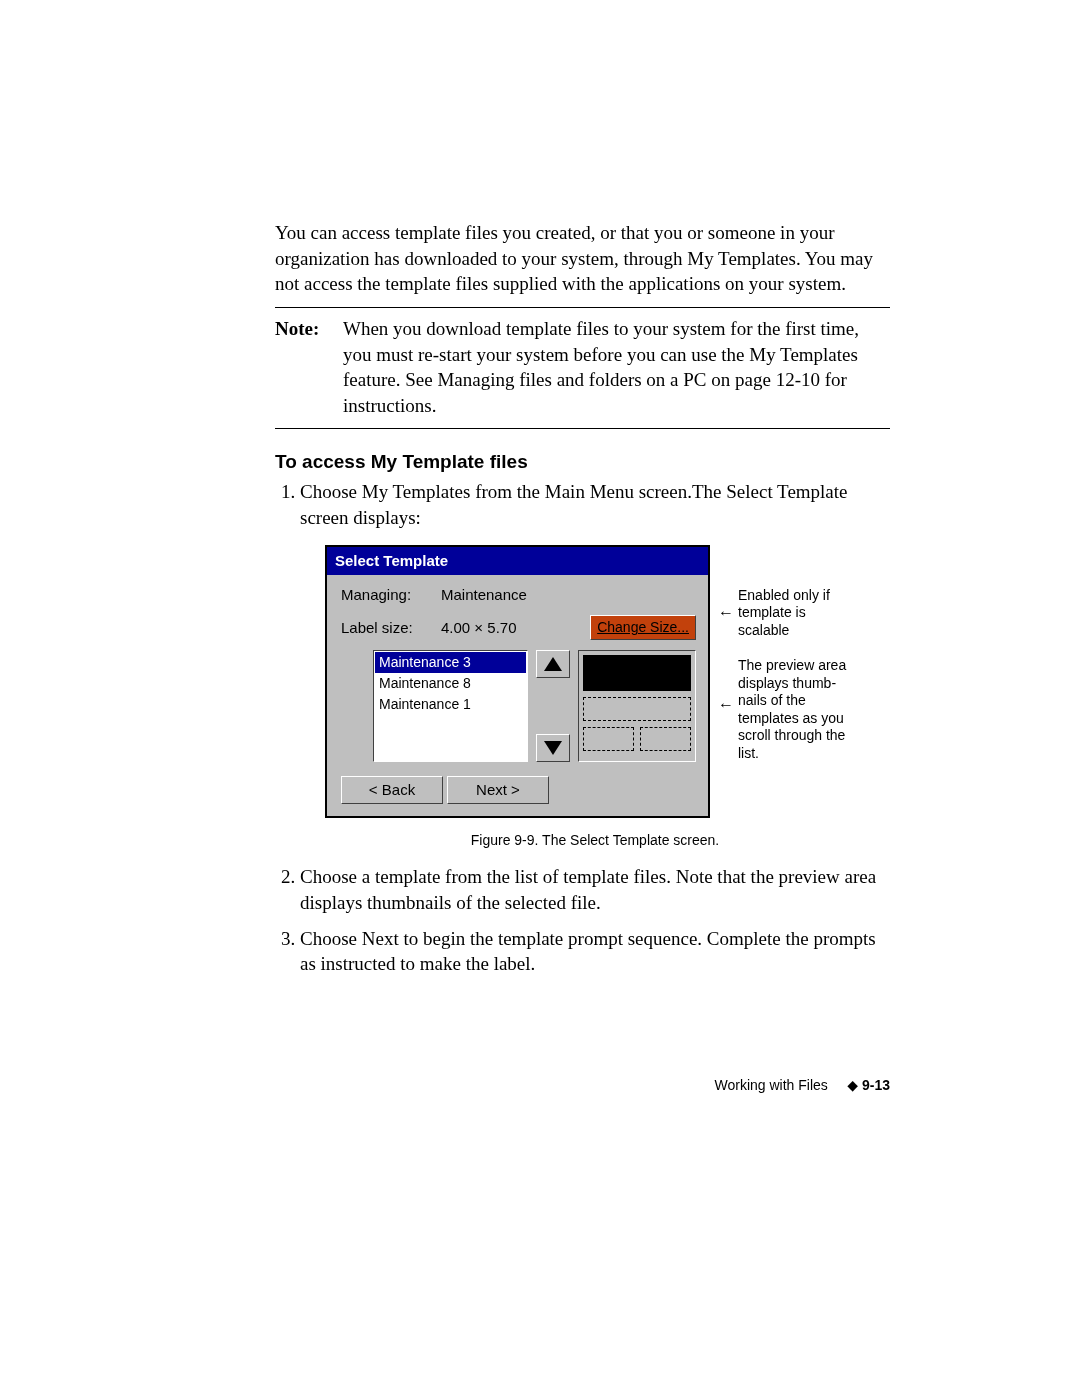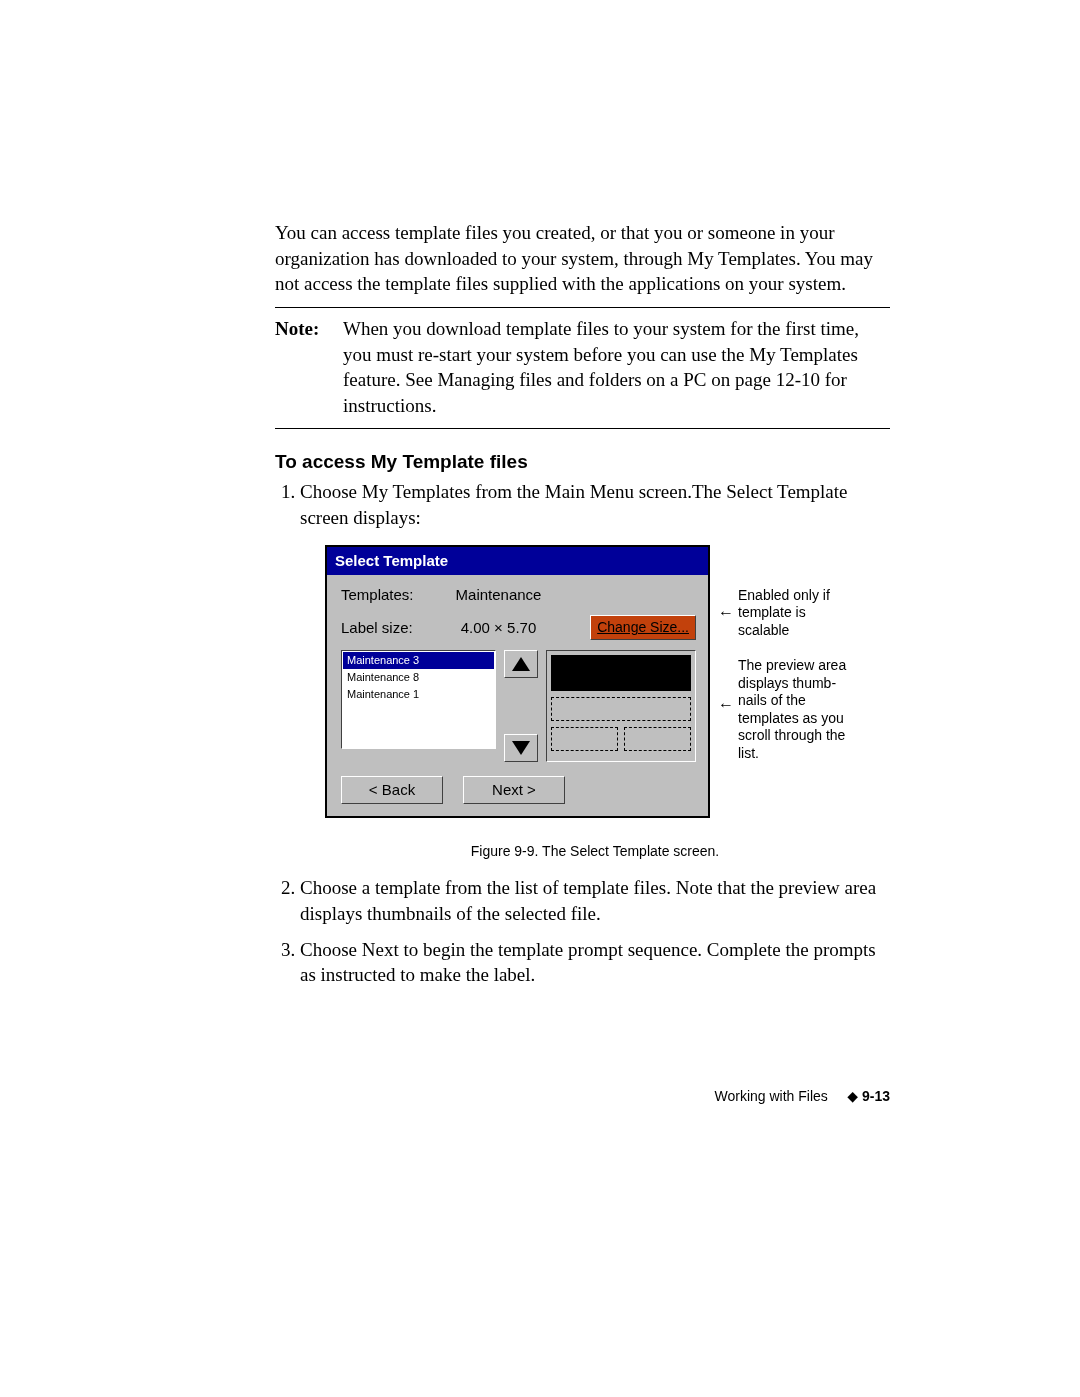--- a/index.html
+++ b/index.html
@@ -87,21 +87,21 @@
   .dialog-body {
     padding: 10px 12px 12px 14px;
   }
   .field-row {
     display: flex;
     align-items: center;
     font-size: 15px;
     margin-bottom: 10px;
   }
   .field-label { width: 100px; }
-  .field-value { width: 115px; text-align: center; }
+  .field-value { width: 115px; }
   .change-btn {
     background: #c2410c;
     border-top: 1px solid #fff;
     border-left: 1px solid #fff;
     border-right: 1px solid #404040;
     border-bottom: 1px solid #404040;
     font-size: 14px;
     padding: 2px 6px;
     text-decoration: underline;
     margin-left: auto;
@@ -111,24 +111,25 @@
     gap: 8px;
     margin-top: 6px;
   }
   .listbox {
     background: #fff;
     border-top: 1px solid #404040;
     border-left: 1px solid #404040;
     border-right: 1px solid #fff;
     border-bottom: 1px solid #fff;
     width: 155px;
-    height: 99px;
-    font-size: 11px;
+    height: 112px;
+    font-size: 14px;
     box-sizing: border-box;
     padding: 1px;
+    margin-left: 32px;
   }
   .listbox div {
     padding: 1px 4px;
   }
   .listbox .selected {
     background: #000099;
     color: #fff;
   }
   .scroll-col {
     display: flex;
@@ -184,21 +185,21 @@
   .preview-dash-row {
     display: flex;
     gap: 6px;
   }
   .preview-dash-row .preview-dash {
     flex: 1;
     margin-bottom: 0;
   }
   .btn-row {
     display: flex;
-    gap: 20px;
+    gap: 4px;
     margin-top: 14px;
   }
   .big-btn {
     width: 100px;
     text-align: center;
     font-size: 15px;
     padding: 3px 0;
     background: #bfbfbf;
     border-top: 1px solid #fff;
     border-left: 1px solid #fff;
@@ -236,21 +237,21 @@
     position: absolute;
     left: -2px;
     top: 36px;
     font-size: 16px;
   }
 
   .caption {
     text-align: center;
     font-family: Arial, Helvetica, sans-serif;
     font-size: 14px;
-    margin: 24px 0 14px 0;
+    margin: 13px 0 14px 0;
   }
 
   .footer {
     margin-top: 100px;
     text-align: right;
     font-family: Arial, Helvetica, sans-serif;
     font-size: 14px;
   }
   .footer .page-num { font-weight: bold; }
 </style>
@@ -282,21 +283,21 @@
       <li>
         <span>Choose </span><span class="bold">My Templates</span><span> from the Main Menu screen.The </span><span class="bold">Select Template</span><span> screen displays:</span>
 
         
         <div class="figure-wrap">
           <div class="dialog">
             <div class="dialog-title">Select Template</div>
             <div class="dialog-body">
 
               <div class="field-row">
-                <div class="field-label">Templates:</div>
+                <div class="field-label">Managing:</div>
                 <div class="field-value">Maintenance</div>
               </div>
 
               <div class="field-row">
                 <div class="field-label">Label size:</div>
                 <div class="field-value">4.00 × 5.70</div>
                 <div class="change-btn">Change Size...</div>
               </div>
 
               <div class="mid-row">

